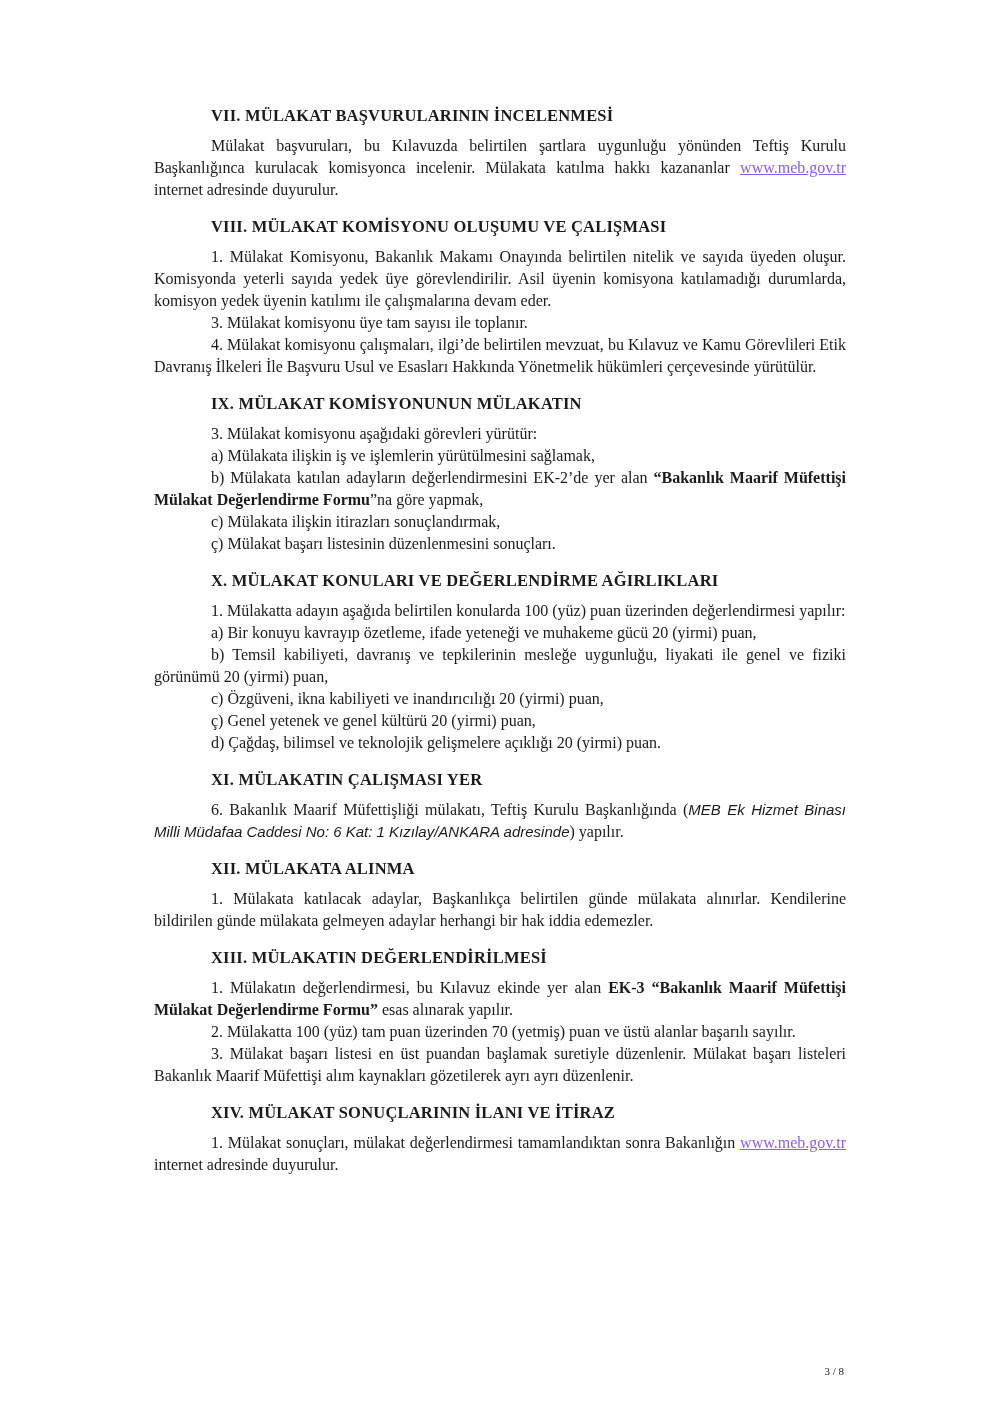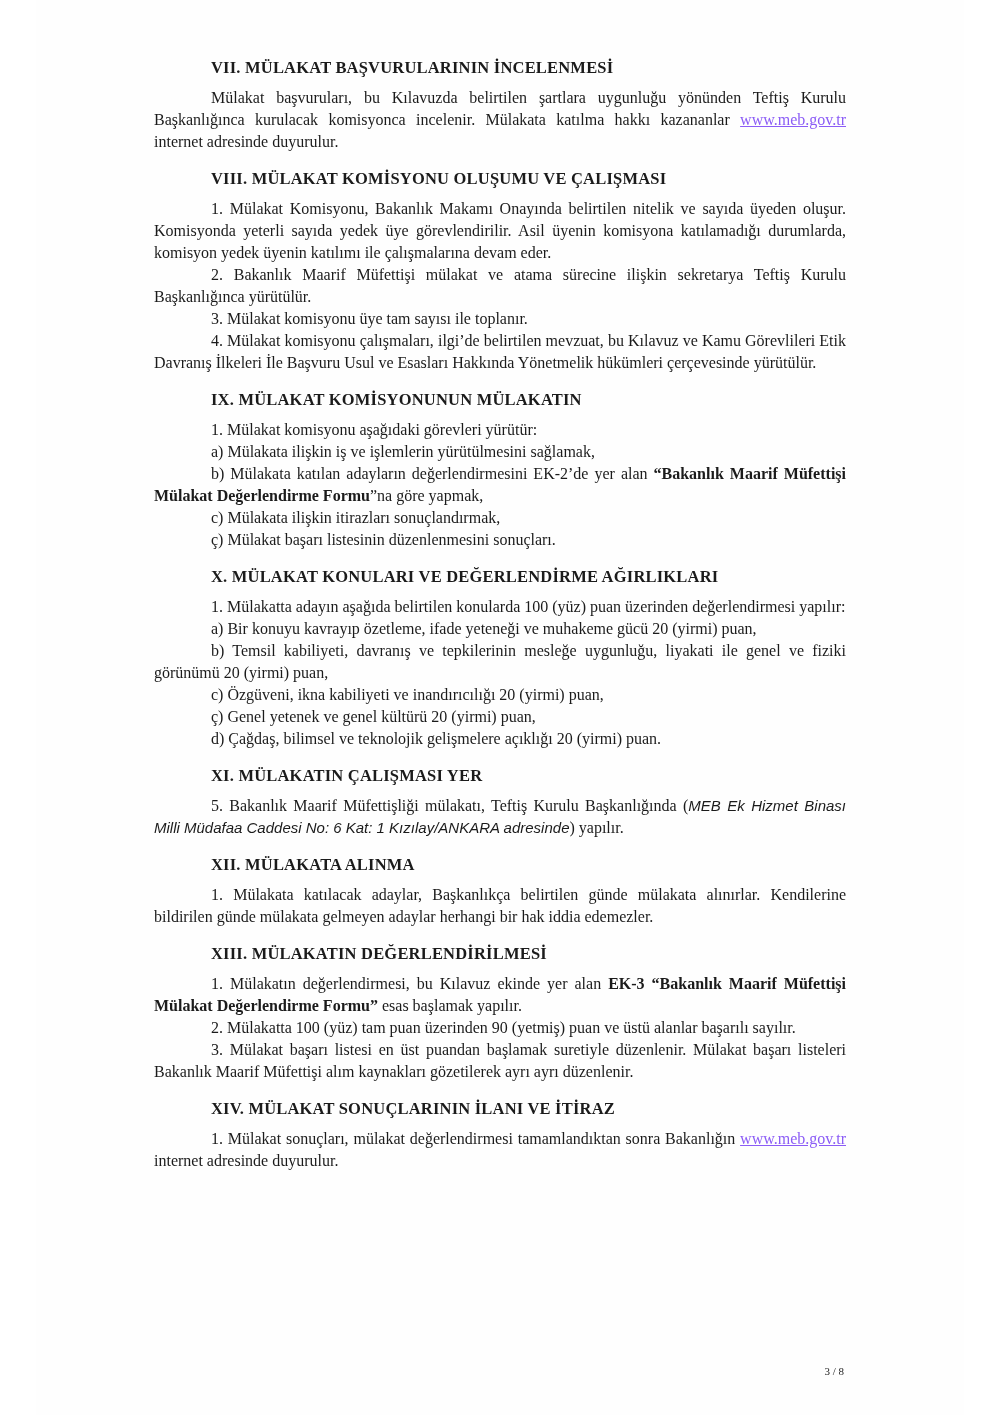--- a/index.html
+++ b/index.html
@@ -11,21 +11,21 @@
     position: relative;
     width: 928px;
     height: 1415px;
     margin: 0 auto;
     background: #fefefe;
     color: #1b1b1b;
     font-family: "Liberation Serif", serif;
     font-size: 16px;
     line-height: 22px;
     box-sizing: border-box;
-    padding: 57px 118px 0 118px;
+    padding: 105px 118px 0 118px;
     overflow: hidden;
   }
   .sec-heading {
     font-size: 16.5px;
     line-height: 22px;
     font-weight: 700;
     margin: 15px 0 8px 0;
     padding-left: 57px;
     letter-spacing: 0.2px;
   }
@@ -64,58 +64,57 @@
 <div class="page">
 
   <section>
     <h2 class="sec-heading">VII. MÜLAKAT BAŞVURULARININ İNCELENMESİ</h2>
     <p class="para"><span>Mülakat başvuruları, bu Kılavuzda belirtilen şartlara uygunluğu yönünden Teftiş Kurulu Başkanlığınca kurulacak komisyonca incelenir. Mülakata katılma hakkı kazananlar </span><a class="link">www.meb.gov.tr</a><span> internet adresinde duyurulur.</span></p>
   </section>
 
   <section>
     <h2 class="sec-heading">VIII. MÜLAKAT KOMİSYONU OLUŞUMU VE ÇALIŞMASI</h2>
     <p class="para">1. Mülakat Komisyonu, Bakanlık Makamı Onayında belirtilen nitelik ve sayıda üyeden oluşur. Komisyonda yeterli sayıda yedek üye görevlendirilir. Asil üyenin komisyona katılamadığı durumlarda, komisyon yedek üyenin katılımı ile çalışmalarına devam eder.</p>
-    <p class="para">2. Bakanlık Maarif Müfettişi mülakat ve atama sürecine ilişkin sekretarya Teftiş Kurulu Başkanlığınca yürütülür.</p>
     <p class="para">3. Mülakat komisyonu üye tam sayısı ile toplanır.</p>
     <p class="para">4. Mülakat komisyonu çalışmaları, ilgi’de belirtilen mevzuat, bu Kılavuz ve Kamu Görevlileri Etik Davranış İlkeleri İle Başvuru Usul ve Esasları Hakkında Yönetmelik hükümleri çerçevesinde yürütülür.</p>
   </section>
 
   <section>
     <h2 class="sec-heading">IX. MÜLAKAT KOMİSYONUNUN MÜLAKATIN</h2>
-    <p class="para">1. Mülakat komisyonu aşağıdaki görevleri yürütür:</p>
+    <p class="para">3. Mülakat komisyonu aşağıdaki görevleri yürütür:</p>
     <p class="para">a) Mülakata ilişkin iş ve işlemlerin yürütülmesini sağlamak,</p>
     <p class="para"><span>b) Mülakata katılan adayların değerlendirmesini EK-2’de yer alan </span><span class="bold">“Bakanlık Maarif Müfettişi Mülakat Değerlendirme Formu</span><span>”na göre yapmak,</span></p>
     <p class="para">c) Mülakata ilişkin itirazları sonuçlandırmak,</p>
     <p class="para">ç) Mülakat başarı listesinin düzenlenmesini sonuçları.</p>
   </section>
 
   <section>
     <h2 class="sec-heading">X. MÜLAKAT KONULARI VE DEĞERLENDİRME AĞIRLIKLARI</h2>
     <p class="para">1. Mülakatta adayın aşağıda belirtilen konularda 100 (yüz) puan üzerinden değerlendirmesi yapılır:</p>
     <p class="para">a) Bir konuyu kavrayıp özetleme, ifade yeteneği ve muhakeme gücü 20 (yirmi) puan,</p>
     <p class="para">b) Temsil kabiliyeti, davranış ve tepkilerinin mesleğe uygunluğu, liyakati ile genel ve fiziki görünümü 20 (yirmi) puan,</p>
     <p class="para">c) Özgüveni, ikna kabiliyeti ve inandırıcılığı 20 (yirmi) puan,</p>
     <p class="para">ç) Genel yetenek ve genel kültürü 20 (yirmi) puan,</p>
     <p class="para">d) Çağdaş, bilimsel ve teknolojik gelişmelere açıklığı 20 (yirmi) puan.</p>
   </section>
 
   <section>
     <h2 class="sec-heading">XI. MÜLAKATIN ÇALIŞMASI YER</h2>
-    <p class="para"><span>5. Bakanlık Maarif Müfettişliği mülakatı, Teftiş Kurulu Başkanlığında (</span><span class="italic-sans">MEB Ek Hizmet Binası Milli Müdafaa Caddesi No: 6 Kat: 1 Kızılay/ANKARA adresinde</span><span>) yapılır.</span></p>
+    <p class="para"><span>6. Bakanlık Maarif Müfettişliği mülakatı, Teftiş Kurulu Başkanlığında (</span><span class="italic-sans">MEB Ek Hizmet Binası Milli Müdafaa Caddesi No: 6 Kat: 1 Kızılay/ANKARA adresinde</span><span>) yapılır.</span></p>
   </section>
 
   <section>
     <h2 class="sec-heading">XII. MÜLAKATA ALINMA</h2>
     <p class="para">1. Mülakata katılacak adaylar, Başkanlıkça belirtilen günde mülakata alınırlar. Kendilerine bildirilen günde mülakata gelmeyen adaylar herhangi bir hak iddia edemezler.</p>
   </section>
 
   <section>
     <h2 class="sec-heading">XIII. MÜLAKATIN DEĞERLENDİRİLMESİ</h2>
-    <p class="para"><span>1. Mülakatın değerlendirmesi, bu Kılavuz ekinde yer alan </span><span class="bold">EK-3 “Bakanlık Maarif Müfettişi Mülakat Değerlendirme Formu”</span><span> esas başlamak yapılır.</span></p>
-    <p class="para">2. Mülakatta 100 (yüz) tam puan üzerinden 90 (yetmiş) puan ve üstü alanlar başarılı sayılır.</p>
+    <p class="para"><span>1. Mülakatın değerlendirmesi, bu Kılavuz ekinde yer alan </span><span class="bold">EK-3 “Bakanlık Maarif Müfettişi Mülakat Değerlendirme Formu”</span><span> esas alınarak yapılır.</span></p>
+    <p class="para">2. Mülakatta 100 (yüz) tam puan üzerinden 70 (yetmiş) puan ve üstü alanlar başarılı sayılır.</p>
     <p class="para">3. Mülakat başarı listesi en üst puandan başlamak suretiyle düzenlenir. Mülakat başarı listeleri Bakanlık Maarif Müfettişi alım kaynakları gözetilerek ayrı ayrı düzenlenir.</p>
   </section>
 
   <section>
     <h2 class="sec-heading">XIV. MÜLAKAT SONUÇLARININ İLANI VE İTİRAZ</h2>
     <p class="para"><span>1. Mülakat sonuçları, mülakat değerlendirmesi tamamlandıktan sonra Bakanlığın </span><a class="link">www.meb.gov.tr</a><span> internet adresinde duyurulur.</span></p>
   </section>
 
   <div class="page-footer">3 / 8</div>
 

